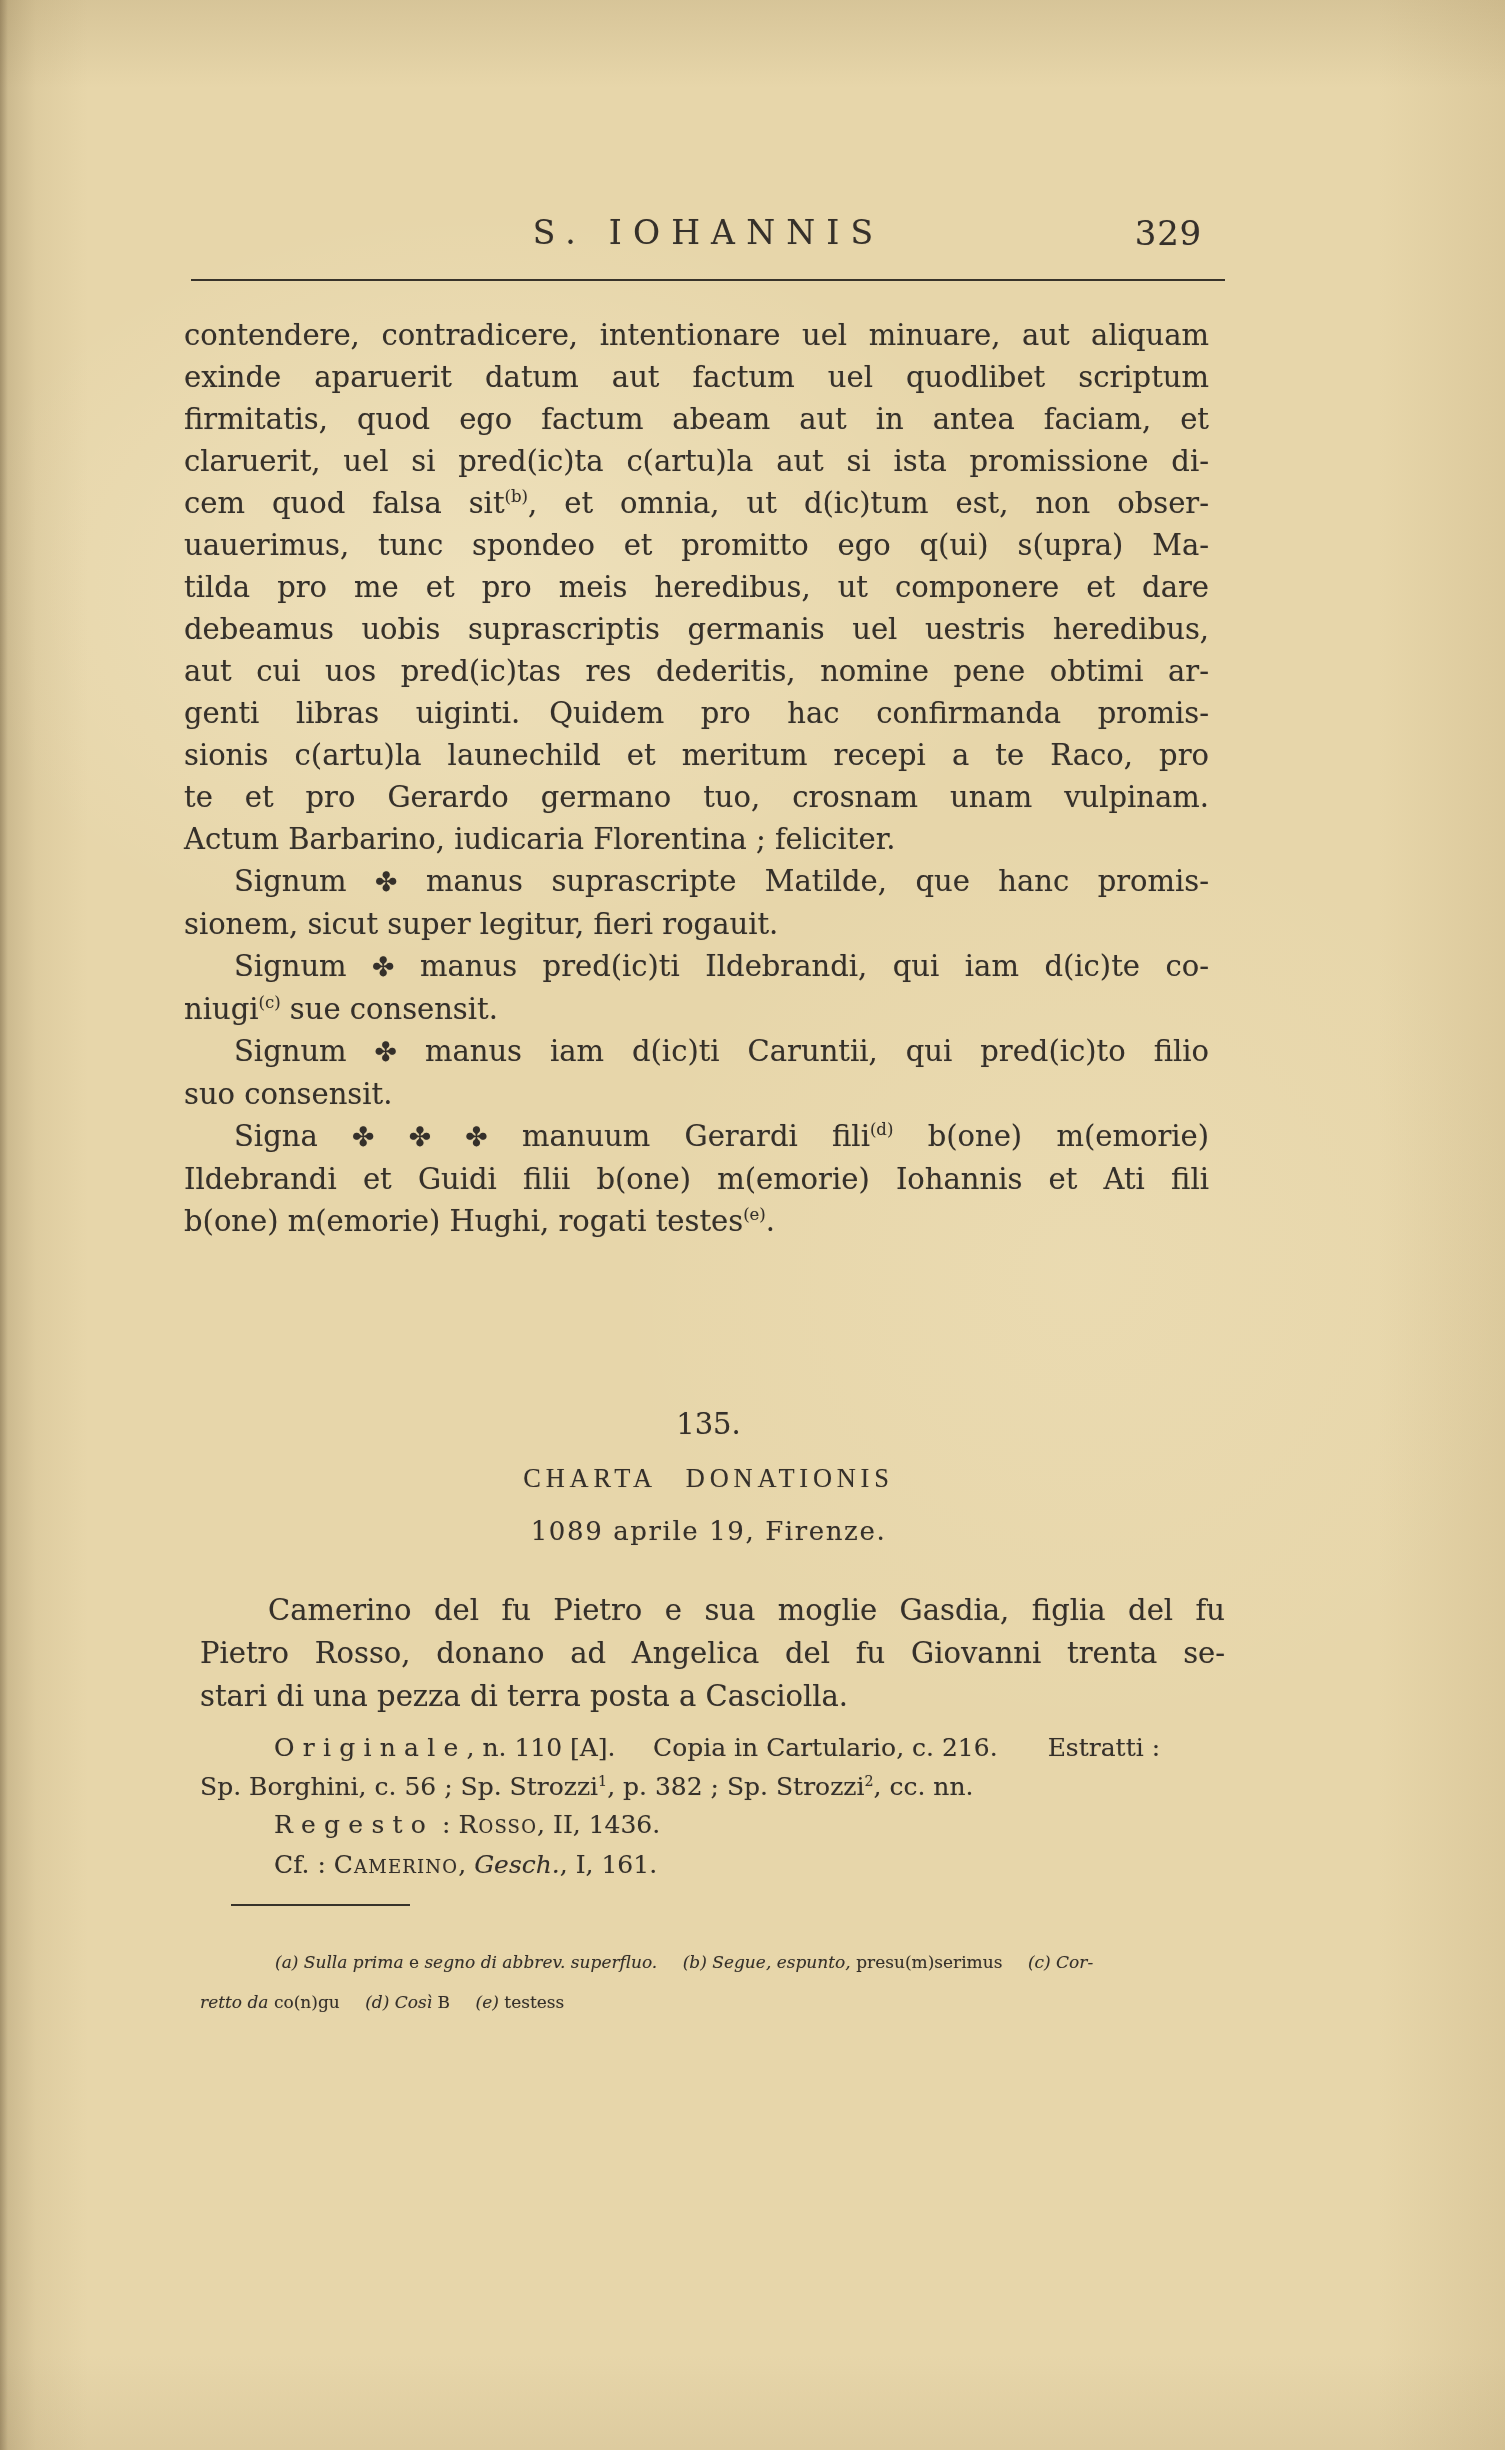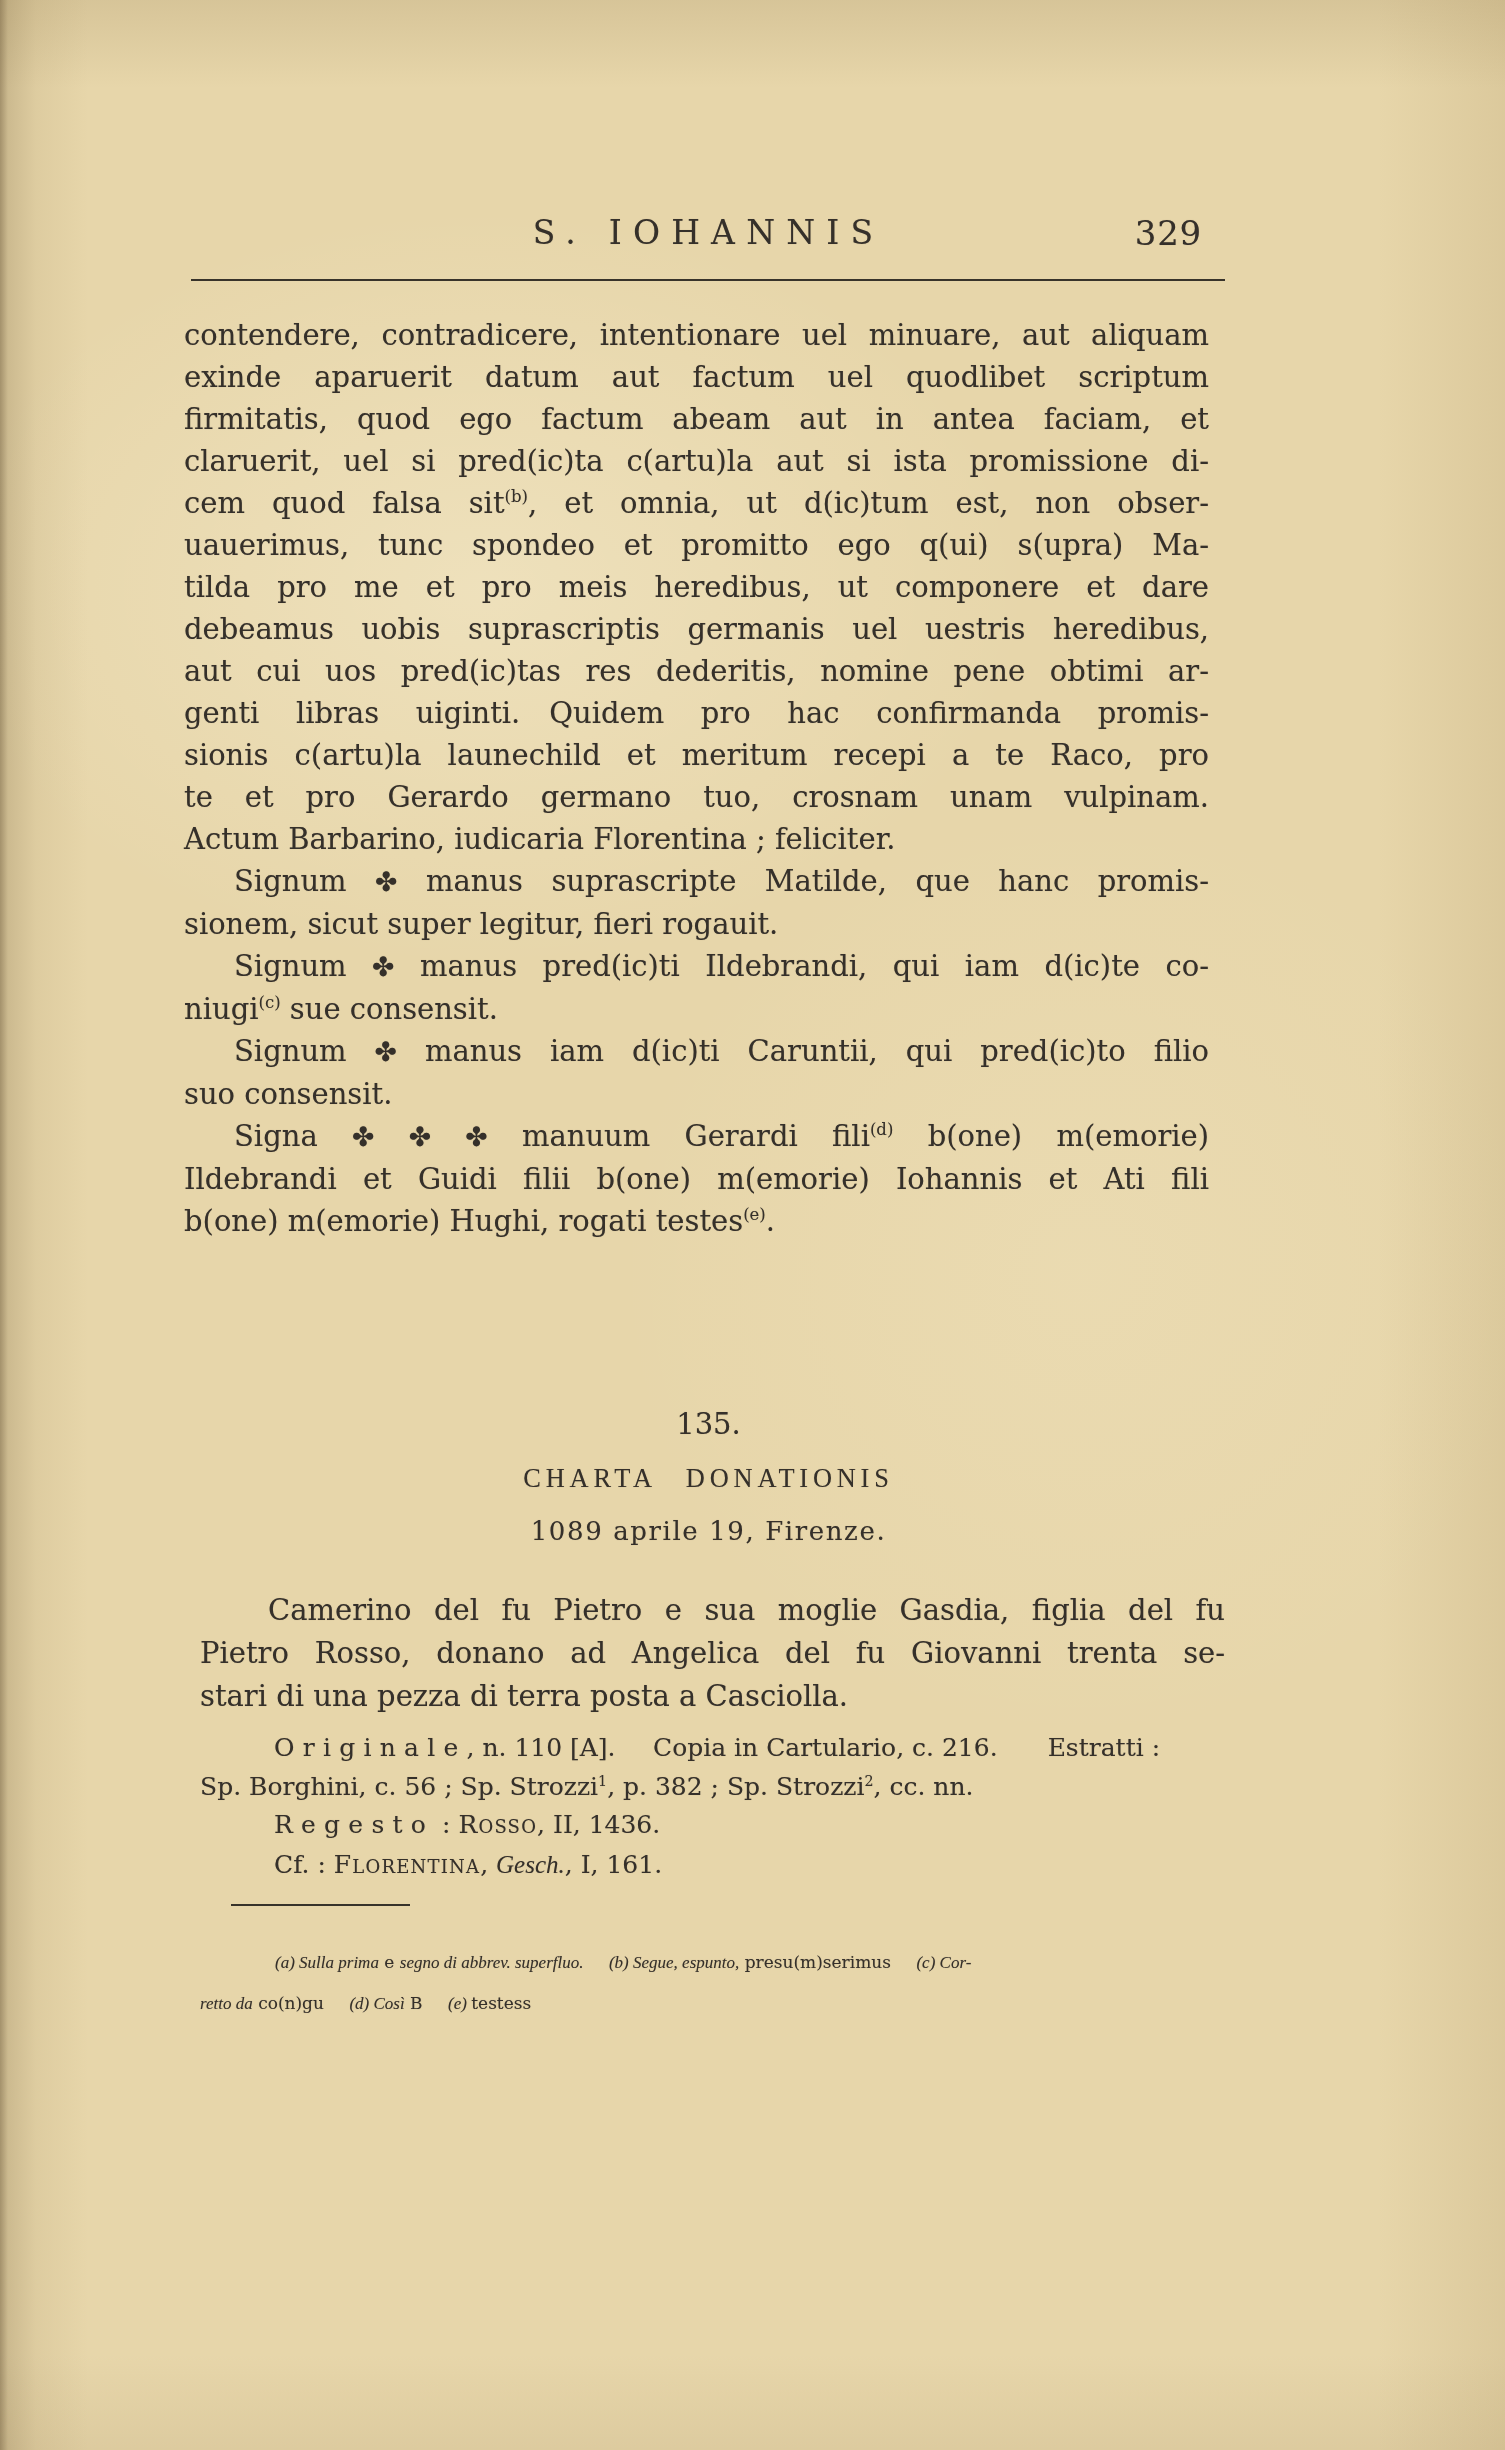--- a/index.html
+++ b/index.html
@@ -37,21 +37,21 @@
   .section-dateline{position:absolute;top:1516px;left:192px;width:1033px;text-align:center;
     font-size:26px;letter-spacing:1.6px;}
 
   .sources{position:absolute;top:1728px;left:200px;width:1025px;font-size:25px;line-height:39px;}
   .srcline1{text-indent:74px;}
   .regesto{position:absolute;top:1810px;left:200px;width:1025px;font-size:25px;text-indent:74px;}
   .cf{position:absolute;top:1850px;left:200px;width:1025px;font-size:25px;text-indent:74px;}
 
   .sp{letter-spacing:.33em;}
   .sc{font-variant:small-caps;letter-spacing:1.2px;}
-  .it{font-style:italic;font-family:Liberation Serif, serif;}
+  .it{font-style:italic;}
 
   .fnrule{position:absolute;top:1904px;left:231px;width:179px;height:2.4px;background:#38332a;}
   .footnotes{position:absolute;top:1942px;left:200px;width:1025px;font-size:17px;line-height:40px;}
   .fnline1{text-indent:75px;}
 </style>
 </head>
 <body>
 
 <div class="page">
   <div class="running-title">S. IOHANNIS</div>
@@ -103,21 +103,21 @@
         <div class="tline">Pietro Rosso, donano ad Angelica del fu Giovanni trenta se-</div>
         <div class="tline lastline">stari di una pezza di terra posta a Casciolla.</div>
       </div>
     </div>
 
   <div class="sources">
     <div class="srcline1"><span class="sp">Originale</span><span>, n. 110 [A].</span><span>  </span><span>Copia in Cartulario, c. 216.</span><span>  </span><span>Estratti :</span></div>
     <div><span>Sp. Borghini, c. 56 ; Sp. Strozzi<sup>1</sup>, p. 382 ; Sp. Strozzi<sup>2</sup>, cc. nn.</span></div>
   </div>
   <div class="regesto"><span class="sp">Regesto</span><span> : </span><span class="sc">Rosso</span><span>, II, 1436.</span></div>
-  <div class="cf"><span>Cf. : </span><span class="sc">Florentina</span><span>, </span><span class="it">Gesch.</span><span>, I, 161.</span></div>
+  <div class="cf"><span>Cf. : </span><span class="sc">Camerino</span><span>, </span><span class="it">Gesch.</span><span>, I, 161.</span></div>
 
   <div class="fnrule"></div>
   <div class="footnotes">
     <div class="fnline1"><span class="it">(a) Sulla prima</span><span> e </span><span class="it">segno di abbrev. superfluo.</span><span>  </span><span class="it">(b) Segue, espunto,</span><span> presu(m)serimus</span><span>  </span><span class="it">(c) Cor-</span></div>
     <div><span class="it">retto da</span><span> co(n)gu</span><span>  </span><span class="it">(d) Così</span><span> B</span><span>  </span><span class="it">(e) </span><span>testess</span></div>
   </div>
 </div>
 
 
 </body></html>

